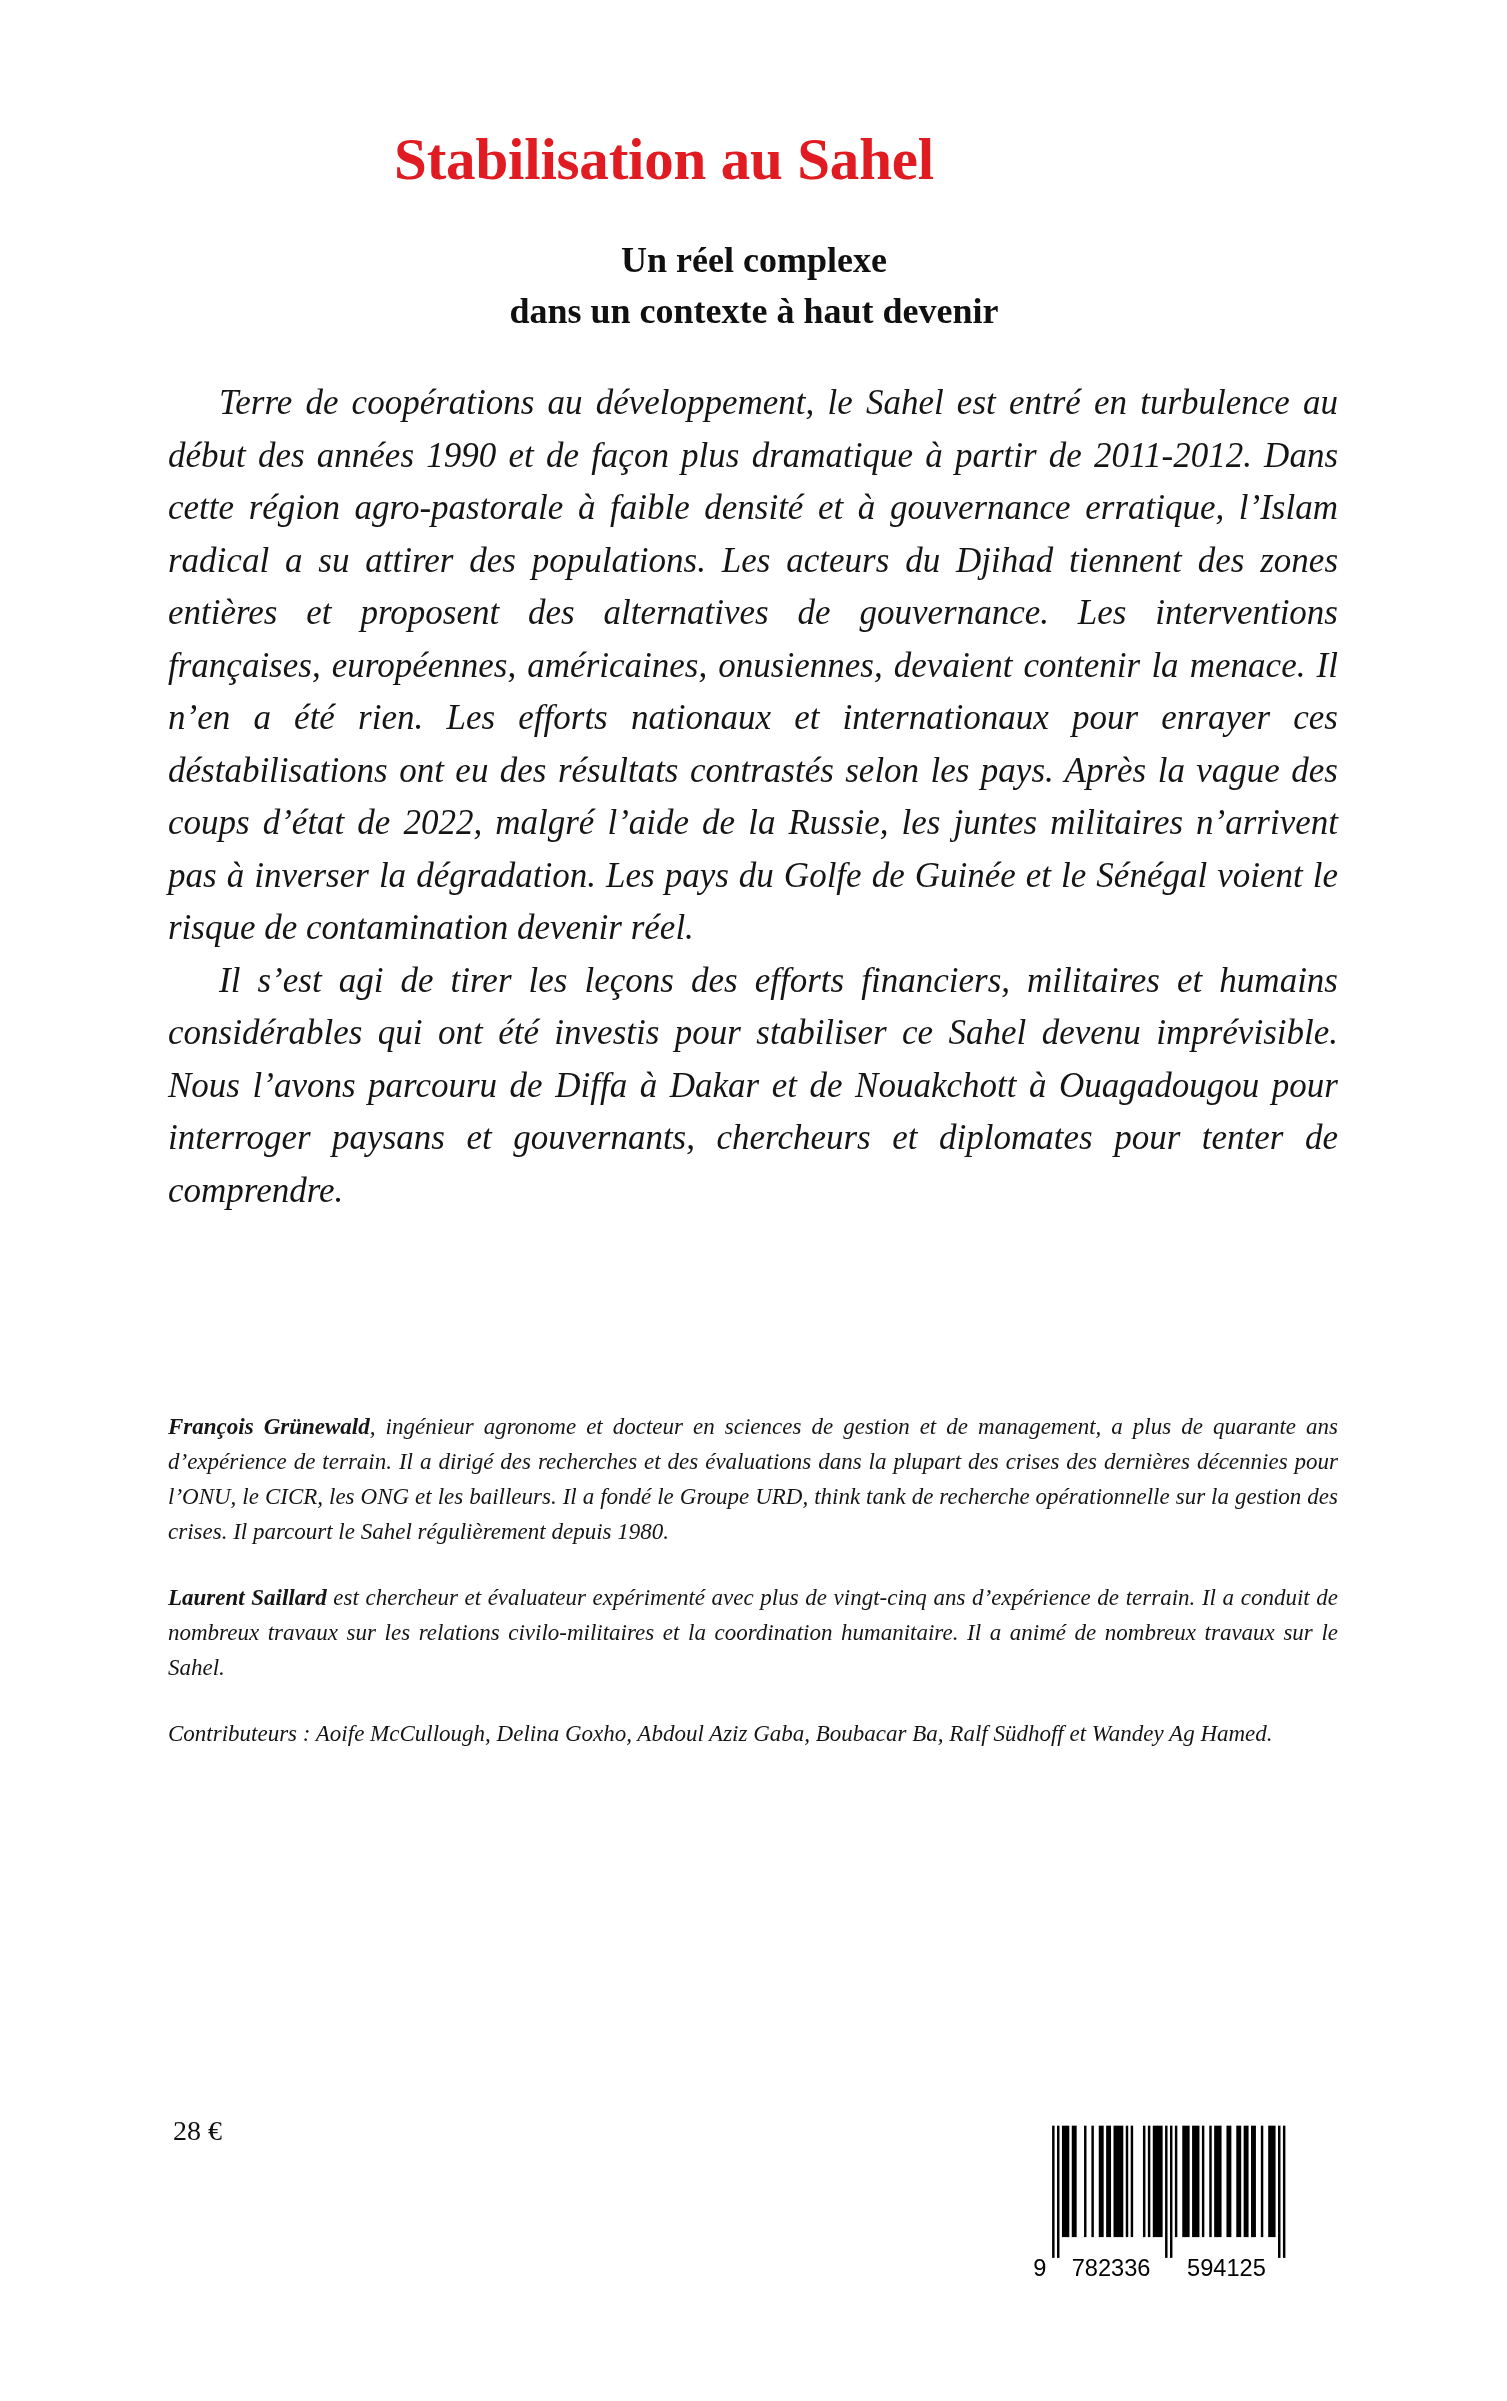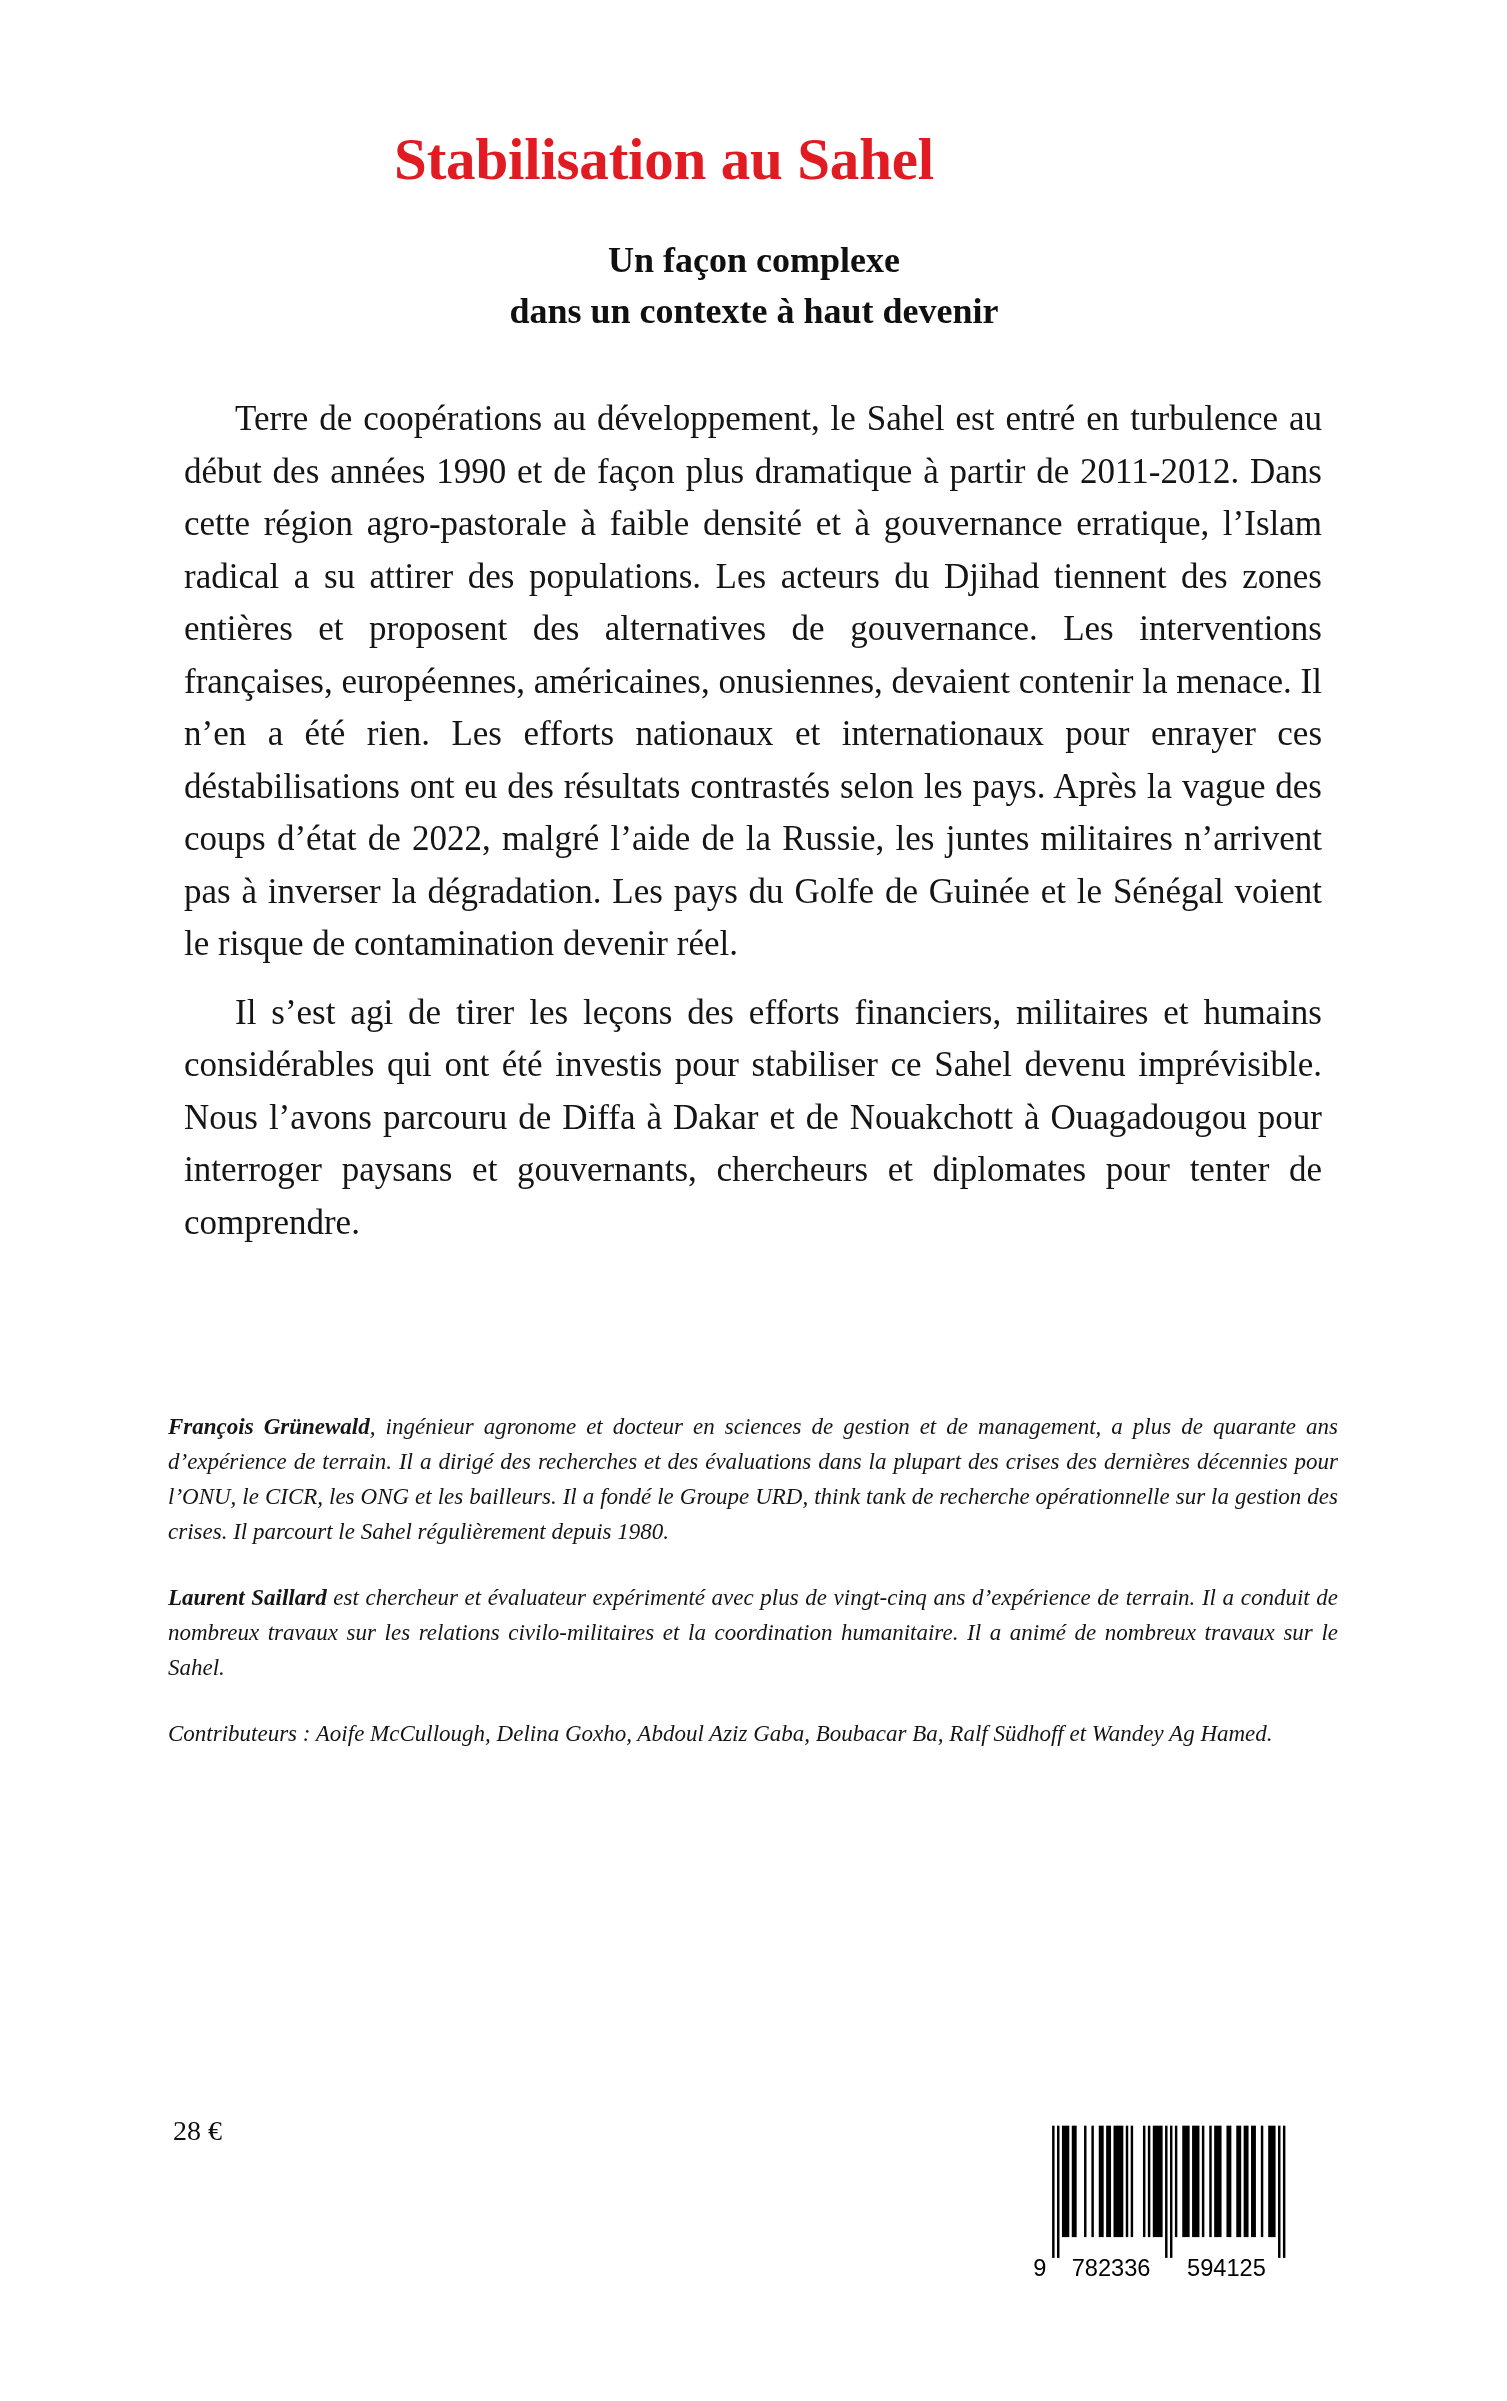--- a/index.html
+++ b/index.html
@@ -57,22 +57,23 @@
     top: 377px;
     left: 168px;
     width: 1170px;
     font-size: 35px;
     line-height: 1.5;
     text-align: justify;
     text-justify: inter-word;
     color: #151515;
   }
   .blurb p {
-    margin: 16px;
+    margin: 0;
     text-indent: 51px;
+    font-style: italic;
   }
 
   
   .bios {
     position: absolute;
     top: 1410px;
     left: 168px;
     width: 1170px;
     font-size: 23px;
     line-height: 1.52;
@@ -129,21 +130,21 @@
   }
 </style>
 </head>
 <body>
 
 <div class="page">
 
   <h1 class="title">Stabilisation au Sahel</h1>
 
   <div class="subtitle">
-    <span class="sub-line">Un façon complexe</span>
+    <span class="sub-line">Un réel complexe</span>
     <span class="sub-line">dans un contexte à haut devenir</span>
   </div>
 
   <div class="blurb">
     <p>Terre de coopérations au développement, le Sahel est entré en turbulence au début des années 1990 et de façon plus dramatique à partir de 2011-2012. Dans cette région agro-pastorale à faible densité et à gouvernance erratique, l’Islam radical a su attirer des populations. Les acteurs du Djihad tiennent des zones entières et proposent des alternatives de gouvernance. Les interventions françaises, européennes, américaines, onusiennes, devaient contenir la menace. Il n’en a été rien. Les efforts nationaux et internationaux pour enrayer ces déstabilisations ont eu des résultats contrastés selon les pays. Après la vague des coups d’état de 2022, malgré l’aide de la Russie, les juntes militaires n’arrivent pas à inverser la dégradation. Les pays du Golfe de Guinée et le Sénégal voient le risque de contamination devenir réel.</p>
     <p>Il s’est agi de tirer les leçons des efforts financiers, militaires et humains considérables qui ont été investis pour stabiliser ce Sahel devenu imprévisible. Nous l’avons parcouru de Diffa à Dakar et de Nouakchott à Ouagadougou pour interroger paysans et gouvernants, chercheurs et diplomates pour tenter de comprendre.</p>
   </div>
 
   <div class="bios">
     <p><span class="who">François Grünewald</span><span>, ingénieur agronome et docteur en sciences de gestion et de management, a plus de quarante ans d’expérience de terrain. Il a dirigé des recherches et des évaluations dans la plupart des crises des dernières décennies pour l’ONU, le CICR, les ONG et les bailleurs. Il a fondé le Groupe URD, think tank de recherche opérationnelle sur la gestion des crises. Il parcourt le Sahel régulièrement depuis 1980.</span></p>

